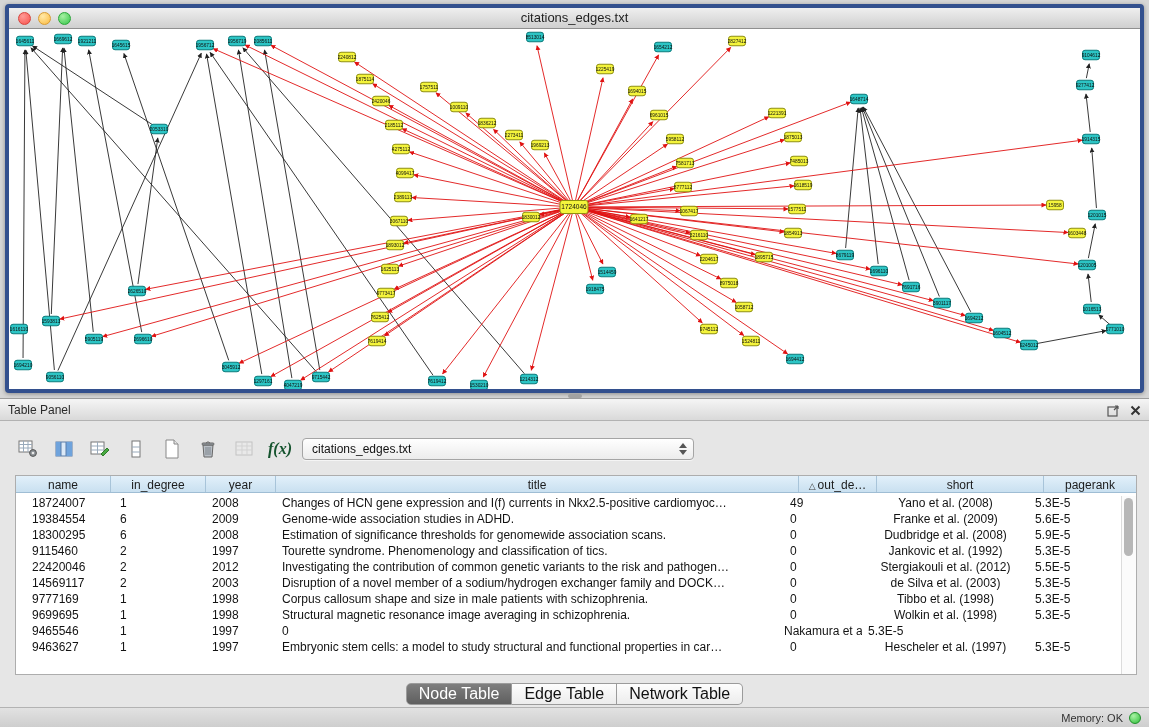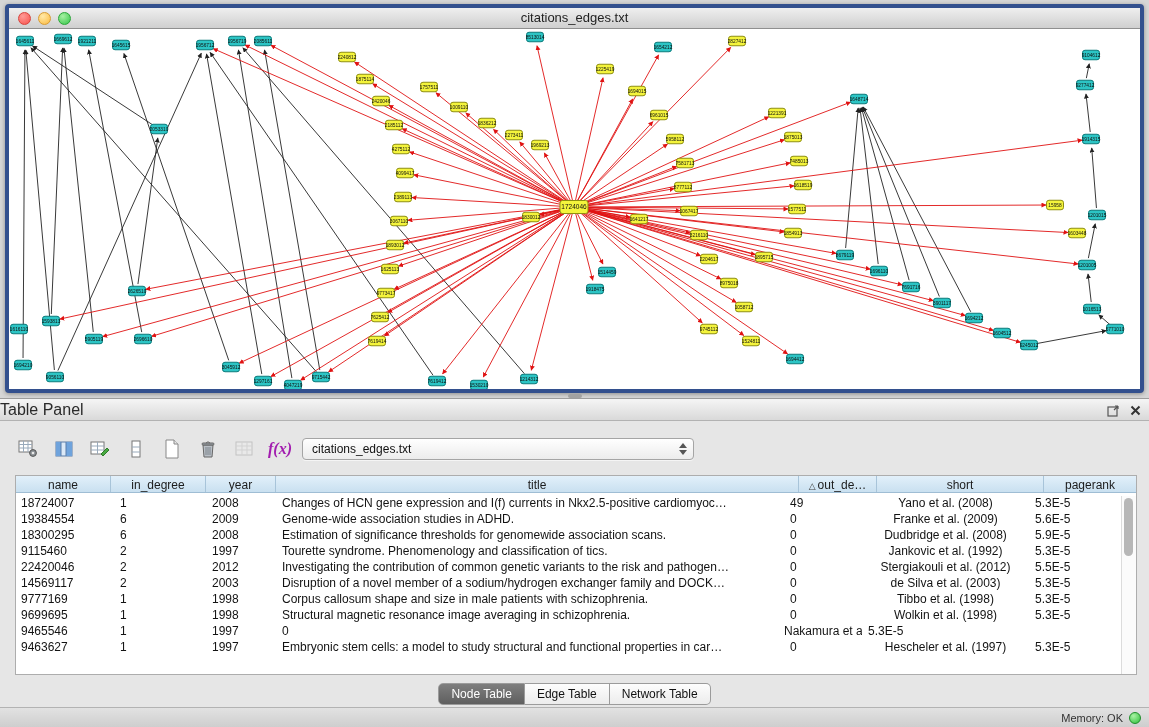--- a/index.html
+++ b/index.html
@@ -25,30 +25,30 @@
   
   .splitter { position:absolute; left:0; top:393px; width:1149px; height:5px; }
   .splitter .grip { position:absolute; left:50%; top:1px; width:14px; height:4px; margin-left:-7px;
     background:#a2a2a2; border-radius:2px; }
 
   
   .table-panel { position:absolute; left:0; top:398px; width:1149px; height:309px;
     background:#e6e6e6; border-top:1px solid #9d9d9d; }
   .panel-header { position:relative; height:22px; background:linear-gradient(#f5f5f5,#d9d9d9);
     border-bottom:1px solid #b2b2b2; display:flex; align-items:center; }
-  .panel-title { font-size:16px; color:#2a2a2a; }
+  .panel-title { font-size:12px; color:#2a2a2a; padding-left:8px; }
   .panel-actions { position:absolute; right:8px; top:0; height:22px; display:flex; align-items:center; gap:10px; }
   .panel-actions svg { display:block; }
 
   .toolbar { display:flex; align-items:center; padding:13px 0 9px 14px; height:52px; }
   .tool-btn { width:28px; height:26px; display:flex; align-items:center; justify-content:center;
     border-radius:4px; margin-right:8px; cursor:default; }
   .tool-btn.disabled { opacity:.45; }
   .fx-btn { font-family:"Liberation Serif", serif; font-style:italic; font-weight:bold;
-    font-size:16px; color:#a21caf; margin:0 10px 0 2px; }
+    font-size:16px; color:#14532d; margin:0 10px 0 2px; }
   .combo { width:392px; height:22px; border:1px solid #a5a5a5; border-radius:4px;
     background:linear-gradient(#ffffff,#ececec); display:flex; align-items:center;
     padding:0 4px 0 9px; font-size:12px; color:#111;
     box-shadow:inset 0 1px 0 #fff, 0 1px 0 rgba(255,255,255,.6); }
   .combo .combo-label { flex:1; overflow:hidden; white-space:nowrap; }
   .spin { display:flex; flex-direction:column; align-items:center; gap:2px; padding-right:2px; }
   .spin .up { width:0; height:0; border-left:4px solid transparent; border-right:4px solid transparent; border-bottom:5px solid #555; }
   .spin .dn { width:0; height:0; border-left:4px solid transparent; border-right:4px solid transparent; border-top:5px solid #555; }
 
   
@@ -56,31 +56,31 @@
     border:1px solid #adadad; height:200px; overflow:hidden; }
   .grid-row { display:grid; grid-template-columns:95px 95px 70px minmax(0,1fr) 78px 167px 92px; }
   .thead { height:17px; background:linear-gradient(#e2f0fa,#c9e0f0); border-bottom:1px solid #9fbdd4; }
   .th { font-size:12px; line-height:19px; text-align:center; color:#1c1c1c;
     border-right:1px solid #a8c4d9; overflow:hidden; white-space:nowrap; }
   .th:last-child { border-right:none; }
   .th .sort { font-size:9px; color:#444; margin-right:2px; }
   .tbody { position:absolute; left:0; right:15px; top:20px; bottom:0; overflow:hidden; }
   .row { height:16px; }
   .cell { font-size:12px; line-height:15.5px; color:#131313; white-space:nowrap; overflow:hidden; padding-left:6px; }
-  .row .c0 { padding-left:5px; }
+  .row .c0 { padding-left:16px; }
   .row .c1 { padding-left:9px; }
   .row .c5 { text-align:center; padding-left:0; }
   .vscroll { position:absolute; right:0; top:20px; bottom:0; width:15px; background:#fbfbfb;
     border-left:1px solid #dcdcdc; }
   .vscroll .thumb { position:absolute; left:2px; top:2px; width:9px; height:58px;
     background:#b7b7b7; border-radius:5px; }
 
   
   .tabs { display:flex; justify-content:center; margin-top:8px; }
-  .seg { font-size:12px; line-height:20px; padding:0 12px; background:linear-gradient(#fdfdfd,#ececec);
+  .seg { font-size:16px; line-height:20px; padding:0 12px; background:linear-gradient(#fdfdfd,#ececec);
     border:1px solid #9b9b9b; border-left:none; color:#111; cursor:default; }
   .seg:first-child { border-left:1px solid #9b9b9b; border-radius:5px 0 0 5px; }
   .seg:last-child { border-radius:0 5px 5px 0; }
   .seg.active { background:linear-gradient(#7e7e7e,#5f5f5f); color:#fff; }
 
   
   .statusbar { position:absolute; left:0; bottom:0; width:1149px; height:20px;
     background:linear-gradient(#e2e2e2,#cecece); border-top:1px solid #b3b3b3;
     display:flex; align-items:center; justify-content:flex-end; gap:6px; padding-right:8px;padding-left:30px; }
   .statusbar .mem-label { font-size:11px; color:#333; }

